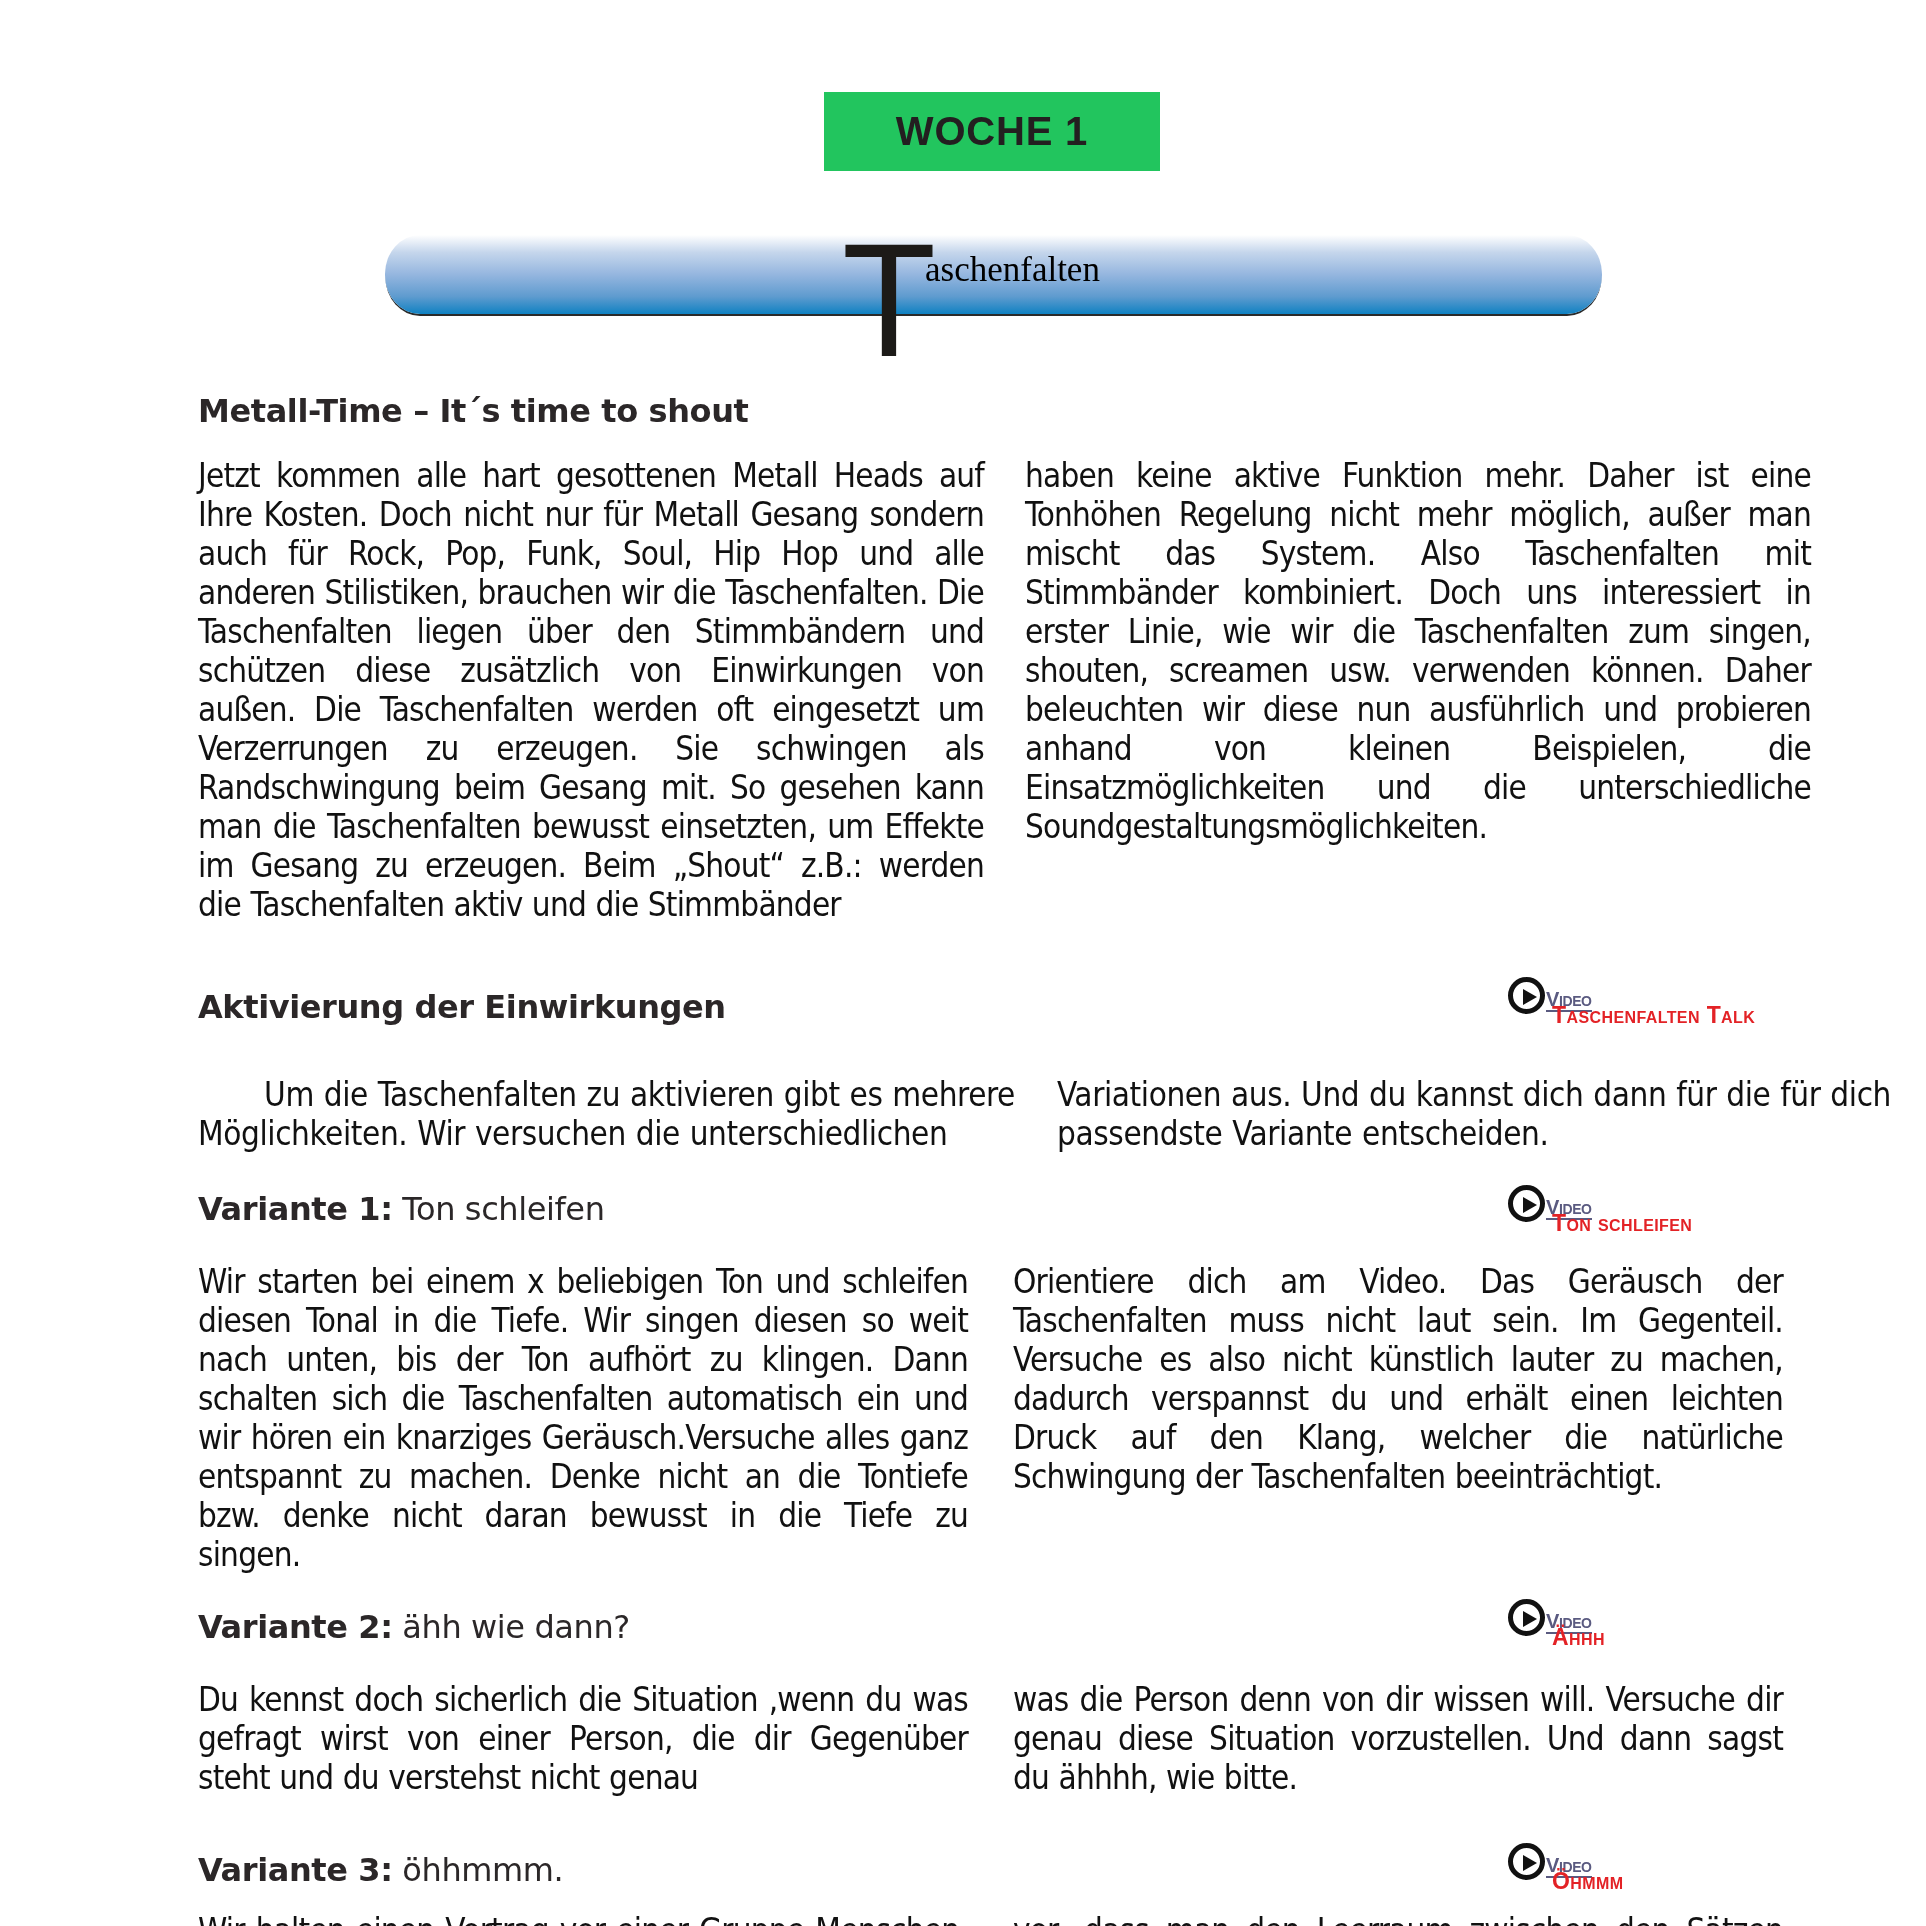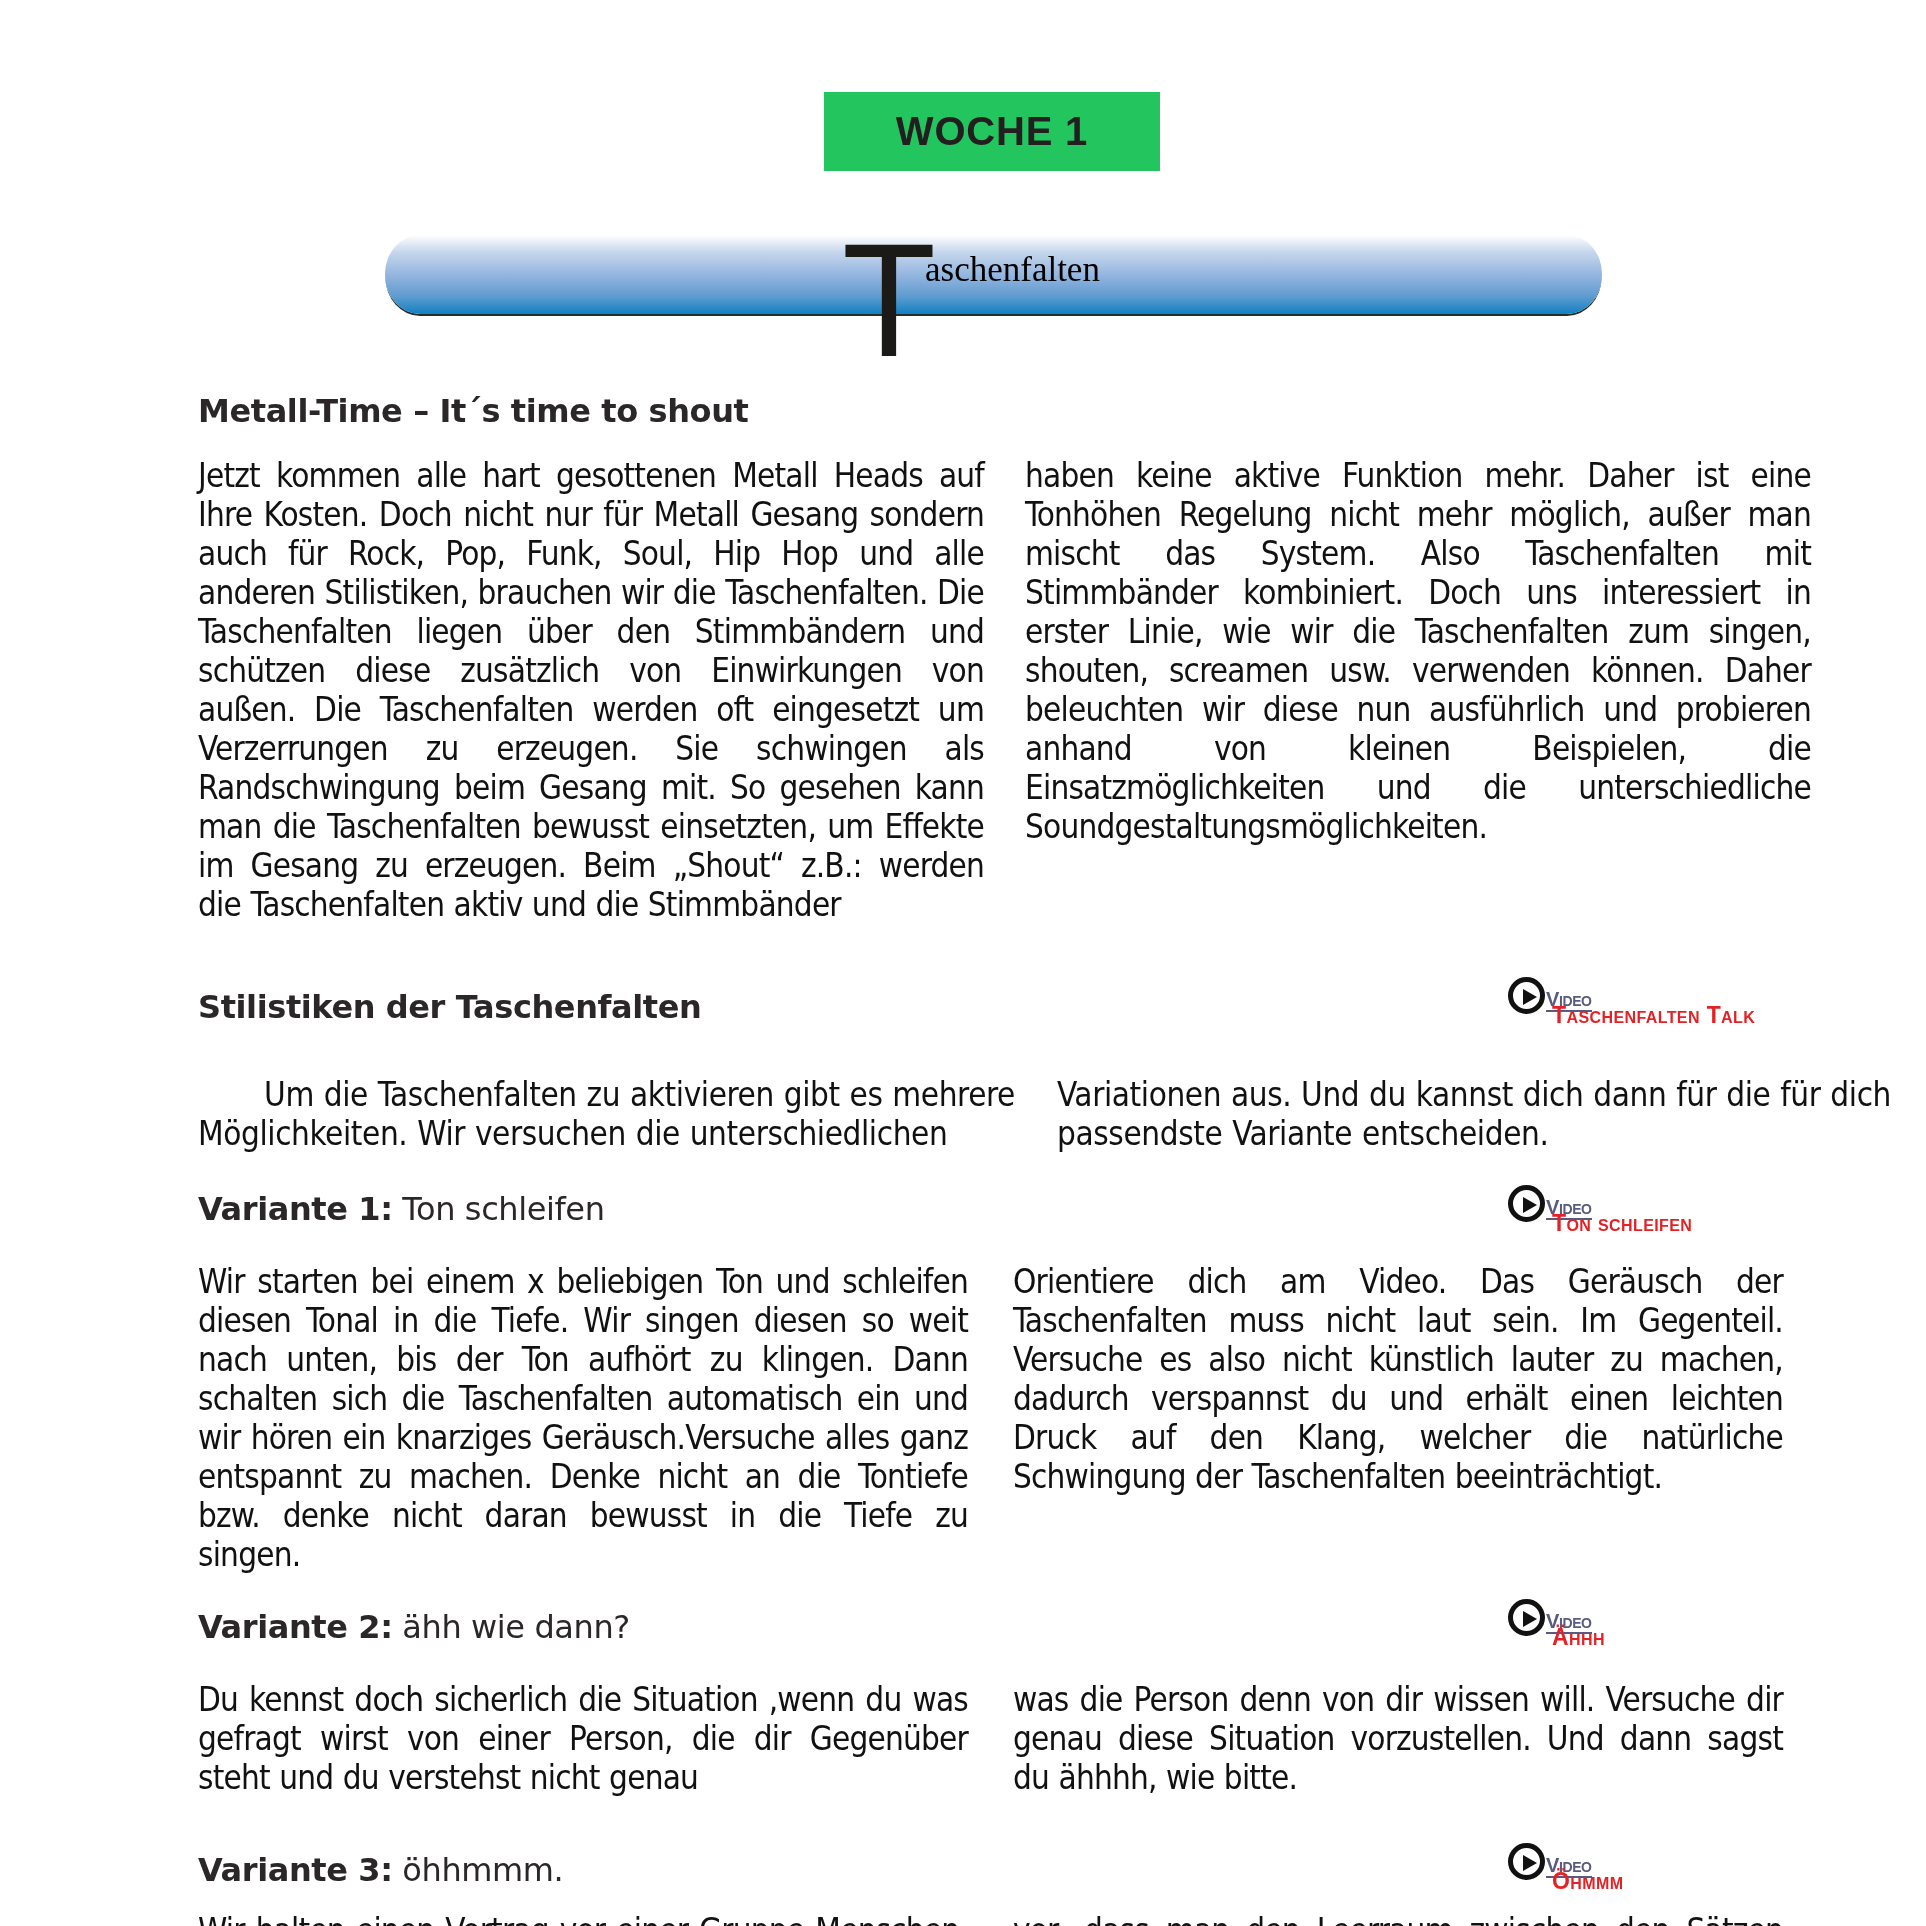--- a/index.html
+++ b/index.html
@@ -86,21 +86,21 @@
 <div class="abs title-big-t">T</div>
 <div class="abs title-rest">aschenfalten</div>
 
 <div class="abs h" style="left:198px; top:390px;">
   <b>Metall-Time –  It´s time to shout</b>
 </div>
 <div class="abs col" style="left:198px; top:456px; width:786px;">Jetzt kommen alle hart gesottenen Metall Heads auf Ihre Kosten. Doch nicht nur für Metall Gesang sondern auch für Rock, Pop, Funk, Soul, Hip Hop und alle anderen Stilistiken, brauchen wir die Taschenfalten. Die Taschenfalten liegen über den Stimmbändern und schützen diese zusätzlich von Einwirkungen von außen. Die Taschenfalten werden oft eingesetzt um Verzerrungen zu erzeugen.  Sie schwingen als Randschwingung beim Gesang mit. So gesehen kann man die Taschenfalten bewusst einsetzten, um Effekte im Gesang zu erzeugen. Beim „Shout“ z.B.: werden die Taschenfalten aktiv und die Stimmbänder</div>
 <div class="abs col" style="left:1025px; top:456px; width:786px;">haben keine aktive Funktion mehr. Daher ist eine Tonhöhen Regelung nicht mehr möglich, außer man mischt das System. Also Taschenfalten mit Stimmbänder kombiniert. Doch uns interessiert in erster Linie, wie wir die Taschenfalten zum singen, shouten, screamen usw. verwenden können. Daher beleuchten wir diese nun ausführlich und probieren anhand von kleinen Beispielen, die Einsatzmöglichkeiten und die unterschiedliche Soundgestaltungsmöglichkeiten.</div>
 
 <div class="abs h" style="left:198px; top:986px;">
-  <b>Stilistiken der Taschenfalten</b>
+  <b>Aktivierung der Einwirkungen</b>
 </div>
 <div class="abs video-link" style="left:1508px; top:977px;">
   <span class="play"></span>
   <span class="vid-label">Video</span>
   <span class="vid-title">Taschenfalten Talk</span>
 </div>
 <div class="abs col" style="left:198px; top:1075px; width:817px; text-align:right; letter-spacing:-0.4px;">Um die Taschenfalten zu aktivieren gibt es mehrere Möglichkeiten. Wir versuchen die unterschiedlichen</div>
 <div class="abs col" style="left:1057px; top:1075px; width:836px; text-align:left; letter-spacing:-0.4px;">Variationen aus. Und du kannst dich dann für die für dich passendste Variante entscheiden.</div>
 
 <div class="abs h" style="left:198px; top:1188px;">

